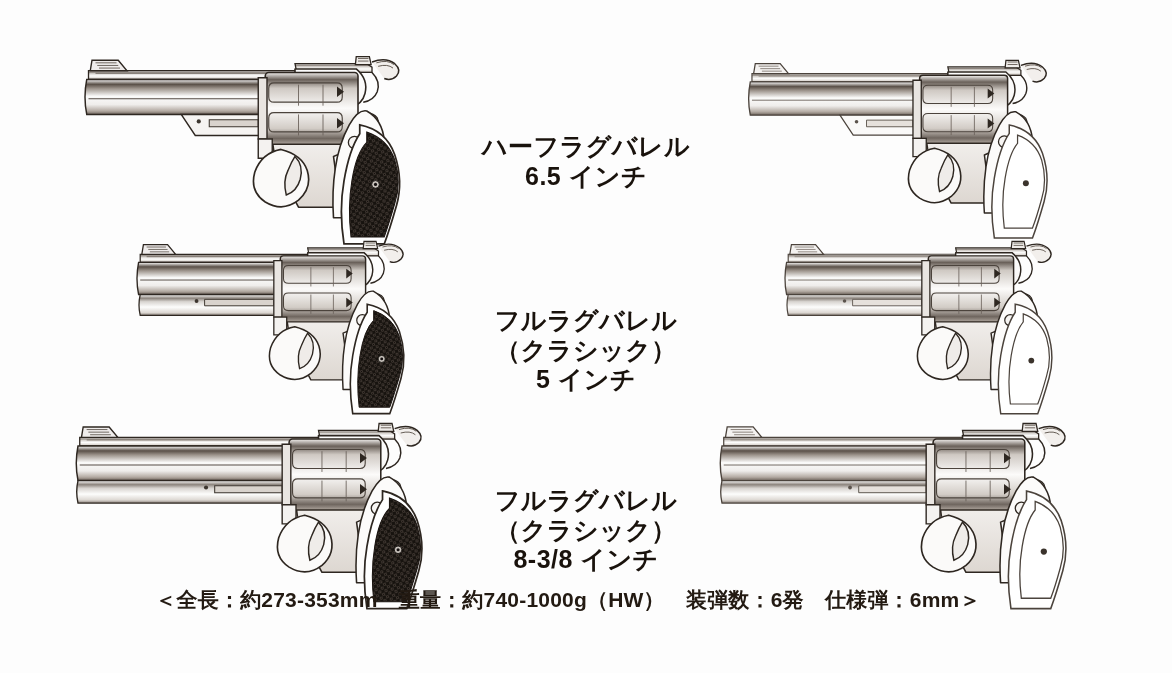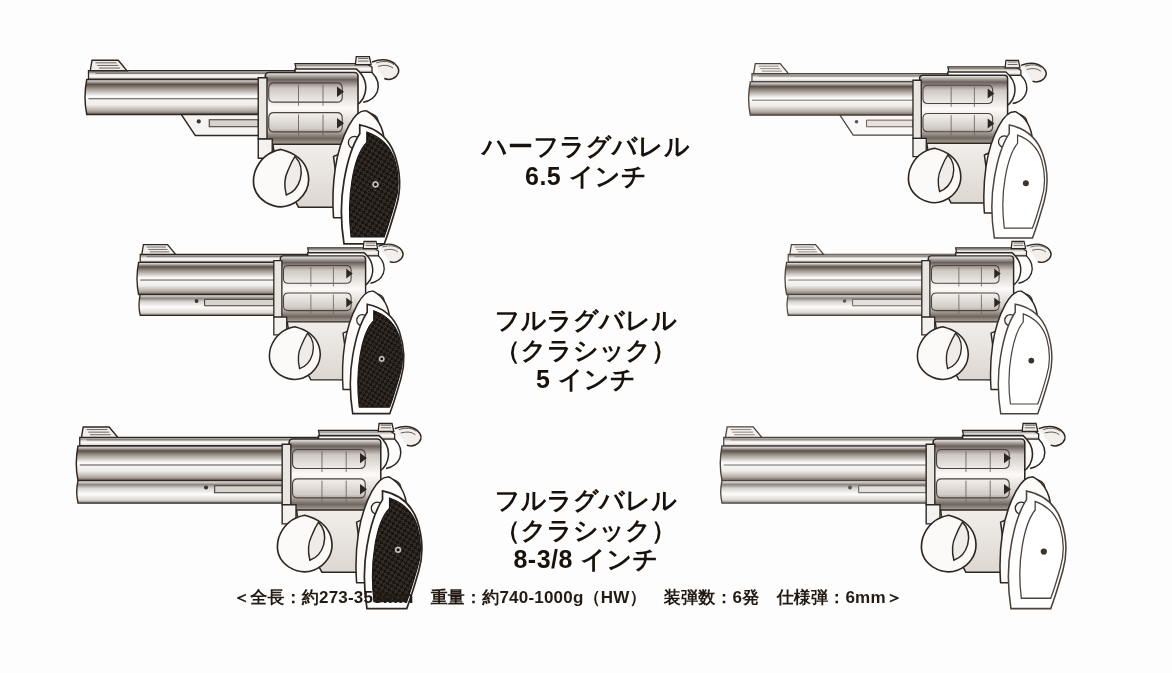--- a/index.html
+++ b/index.html
@@ -40,21 +40,21 @@
   .label-2{top:306px;}
   .label-3{top:486px;}
 
   .spec{
     position:absolute;
     left:0;right:0;
     top:586px;
     text-align:center;
     color:#231a12;
     font-weight:bold;
-    font-size:17px;
+    font-size:21px;
     letter-spacing:.2px;
     white-space:pre;
   }
 </style>
 </head>
 <body>
 
 <div class="page">
 
   <svg width="0" height="0" style="position:absolute" aria-hidden="true">

